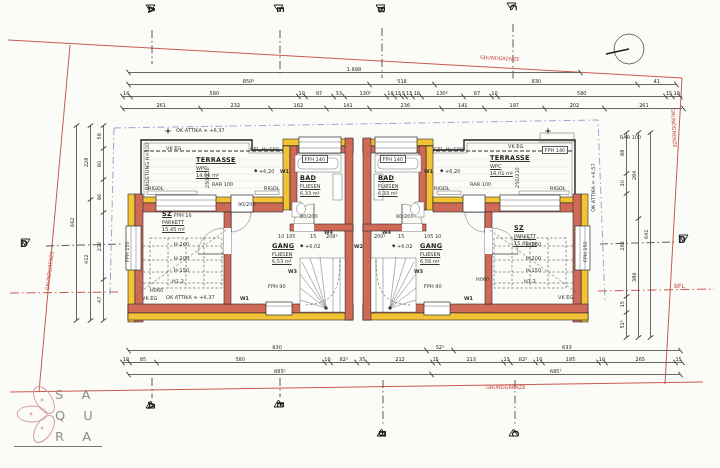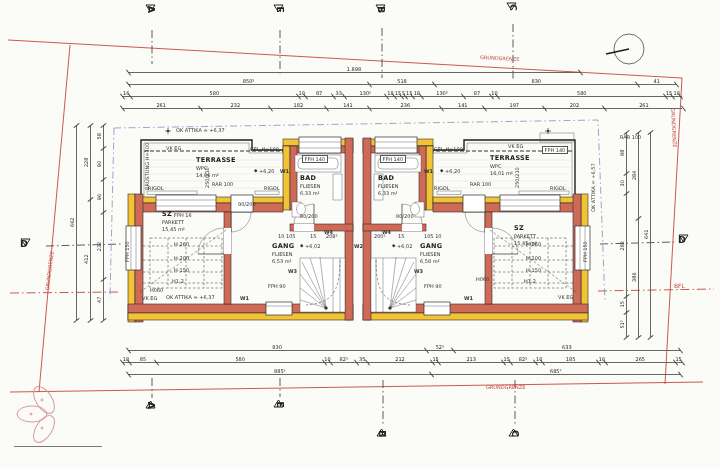--- a/index.html
+++ b/index.html
@@ -19,21 +19,21 @@
   .red-dd{stroke:var(--boundary_red);stroke-width:.9;fill:none;stroke-dasharray:9 3 1.5 3;}
   .blk-dd{stroke:#333;stroke-width:.8;fill:none;stroke-dasharray:8 3 1.5 3;}
   .blue-dd{stroke:var(--roof_blue);stroke-width:.8;fill:none;stroke-dasharray:7 3 1.5 3;}
   .deck{stroke:#e7e4dc;stroke-width:.6;}
   
   .lbl{position:absolute;font-size:5.5px;line-height:1.2;white-space:nowrap;color:#222;}
   .tiny{font-size:5px;color:#333;}
   .boxed{border:.5px solid #555;background:#fff;padding:0 1.5px;}
   .rot{transform:rotate(-90deg);transform-origin:left top;}
   .red-t{color:var(--boundary_red);}
-  .room-lbl{position:absolute;font-size:5px;line-height:1.35;color:#333;}
+  .room-lbl{position:absolute;font-size:5px;line-height:1.35;color:#333;text-decoration:underline;}
   .room-lbl .rname{font-size:6.5px;font-weight:bold;letter-spacing:.3px;color:#1b1b1b;}
   
   .chain{position:absolute;height:9px;}
   .chain .dline{position:absolute;left:0;right:0;bottom:0;border-top:1px solid #666;}
   .chain .tick{position:absolute;bottom:-3px;width:1px;height:7px;background:#444;transform:rotate(-38deg);}
   .chain .dval{position:absolute;bottom:1.5px;text-align:center;font-size:5px;font-style:normal;font-weight:normal;color:#222;white-space:nowrap;overflow:visible;}
   .vchain{position:absolute;width:9px;height:auto;}
   .vchain .dline{position:absolute;top:0;bottom:0;right:0;left:auto;border-top:none;border-left:1px solid #666;}
   .vchain .tick{position:absolute;right:-3px;left:auto;width:7px;height:1px;bottom:auto;}
   .vchain .dval{position:absolute;right:1px;left:auto;bottom:auto;width:7px;writing-mode:vertical-rl;transform:rotate(180deg);text-align:center;}
@@ -562,15 +562,20 @@
   <svg width="60" height="78" style="left:10px;top:382px;">
     <g fill="none" stroke="#d49aa2" stroke-width="1">
       <ellipse cx="34" cy="18" rx="8" ry="15" transform="rotate(-32 34 18)"></ellipse>
       <ellipse cx="22" cy="32" rx="15" ry="8"></ellipse>
       <ellipse cx="34" cy="47" rx="8" ry="15" transform="rotate(32 34 47)"></ellipse>
       <circle cx="32" cy="18" r="1"></circle>
         <circle cx="21" cy="32" r="1"></circle>
         <circle cx="32" cy="46" r="1"></circle>
     </g>
   </svg>
+  <div class="logo-letters" style="left:55px;top:385px;">
+    <div>S A</div>
+    <div>Q U</div>
+    <div>R A</div>
+  </div>
   <div class="title-rule" style="left:14px;top:446px;width:88px;"></div>
 
 </div>
 
 </body></html>

